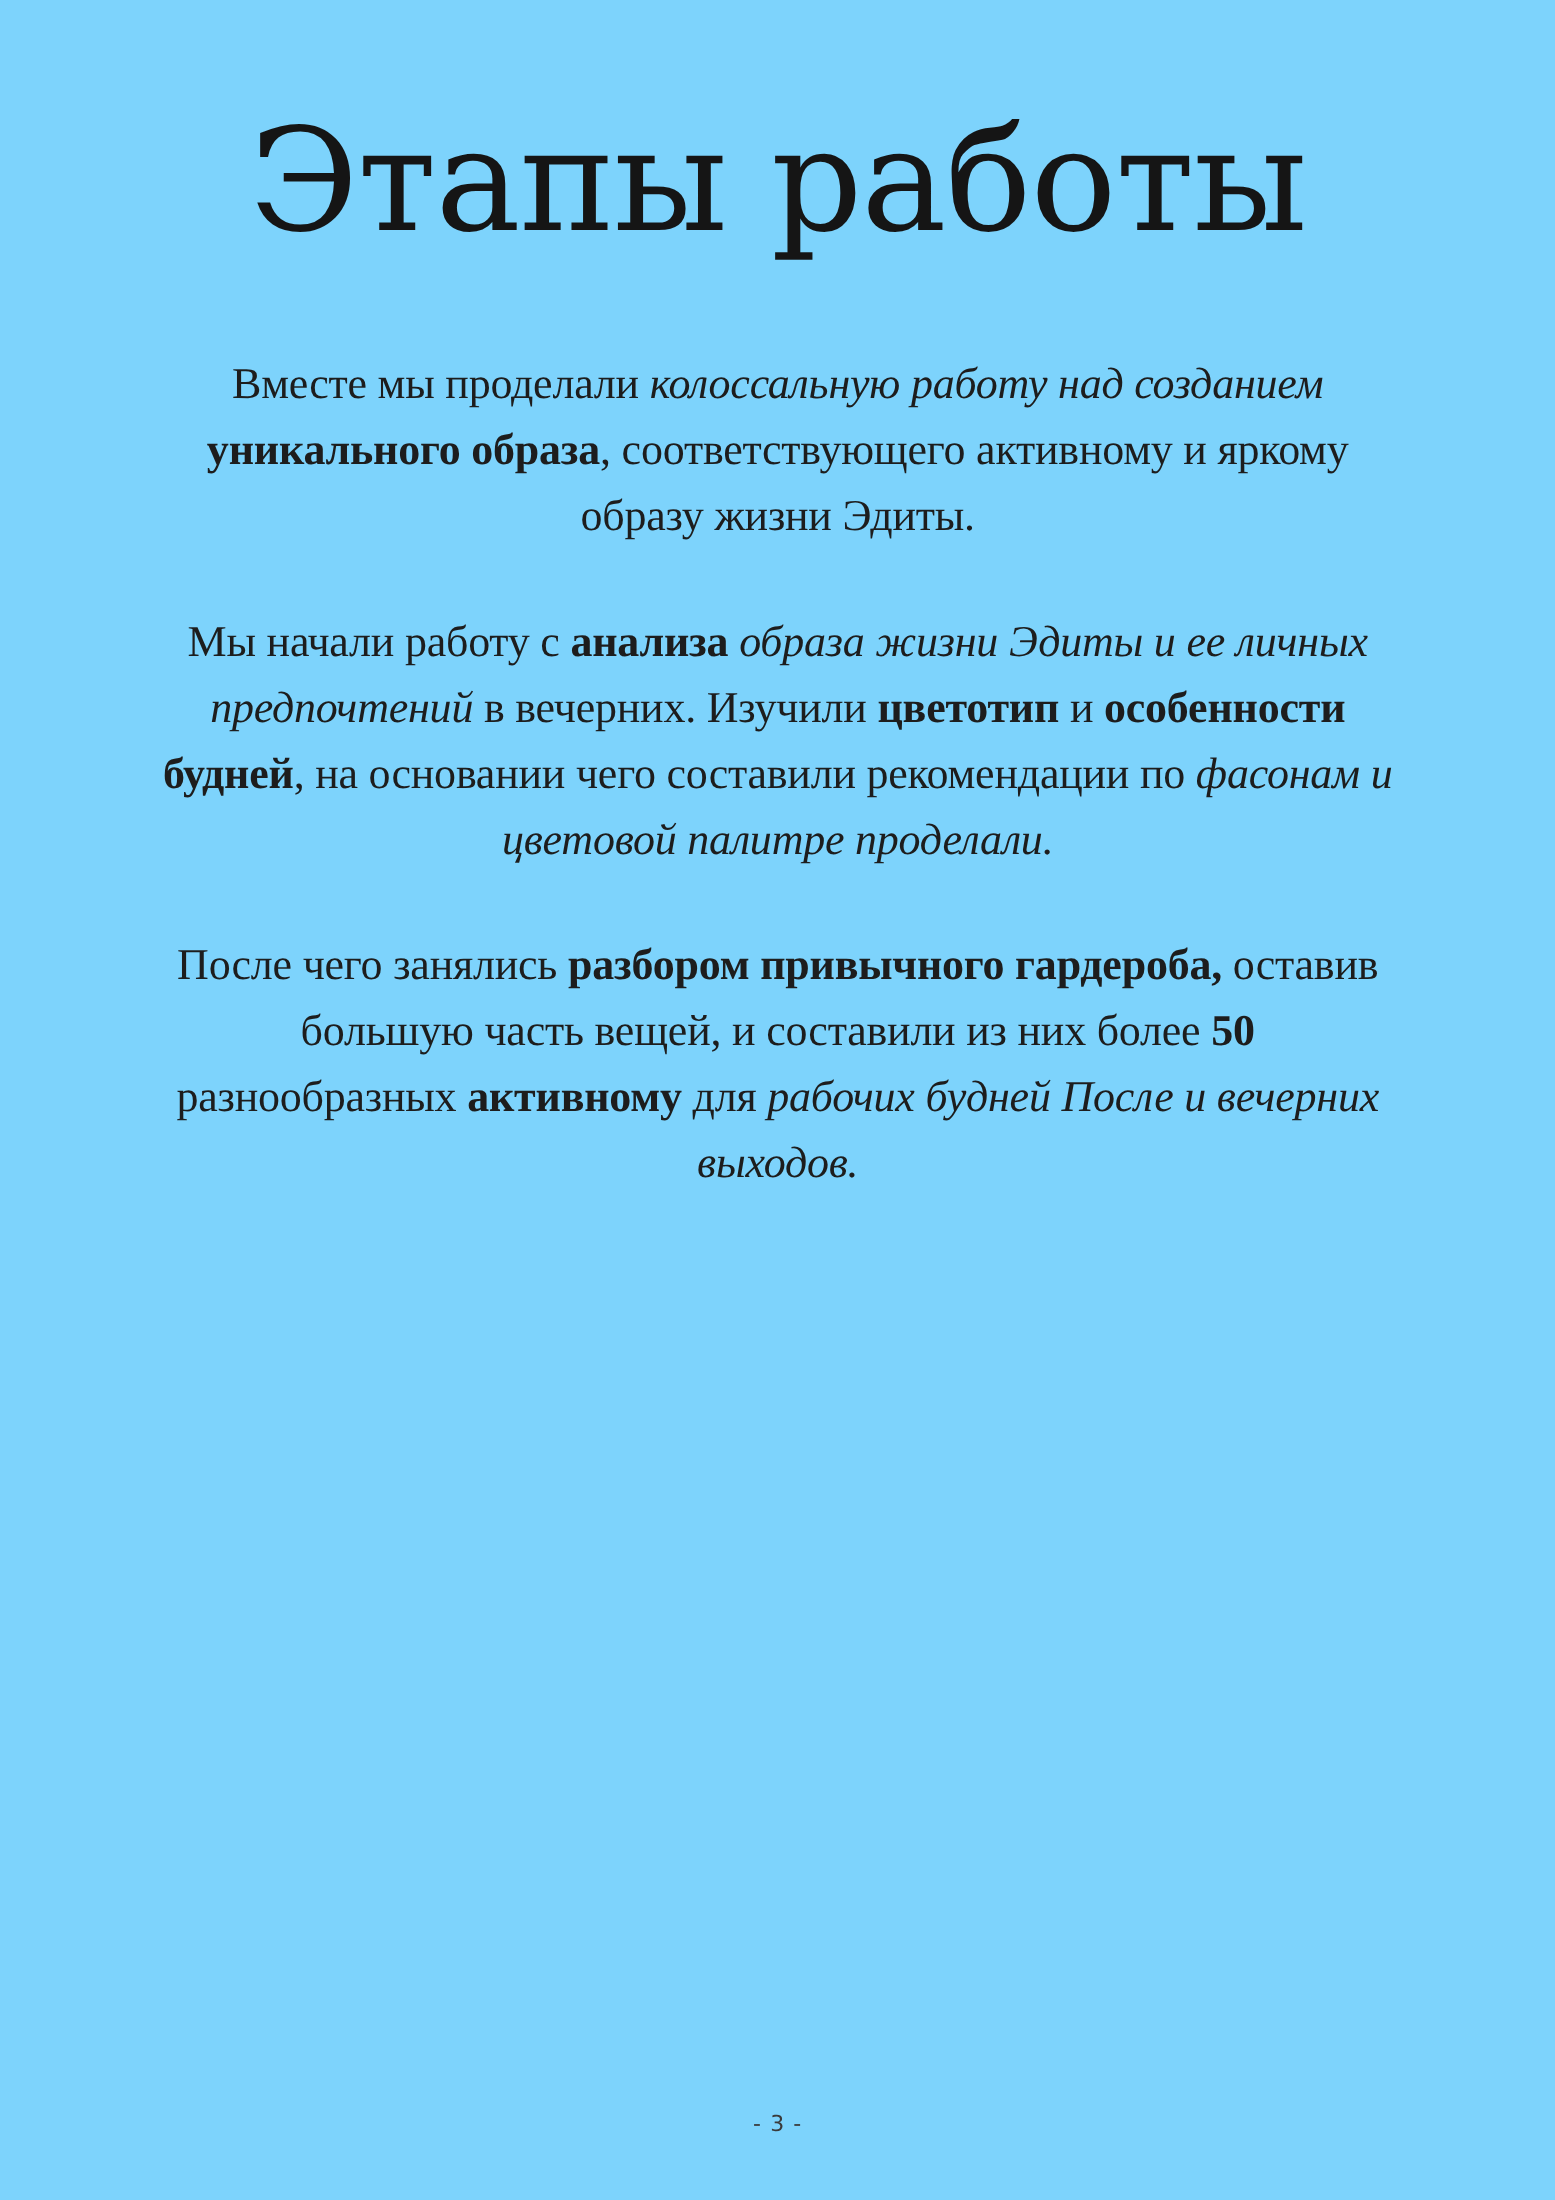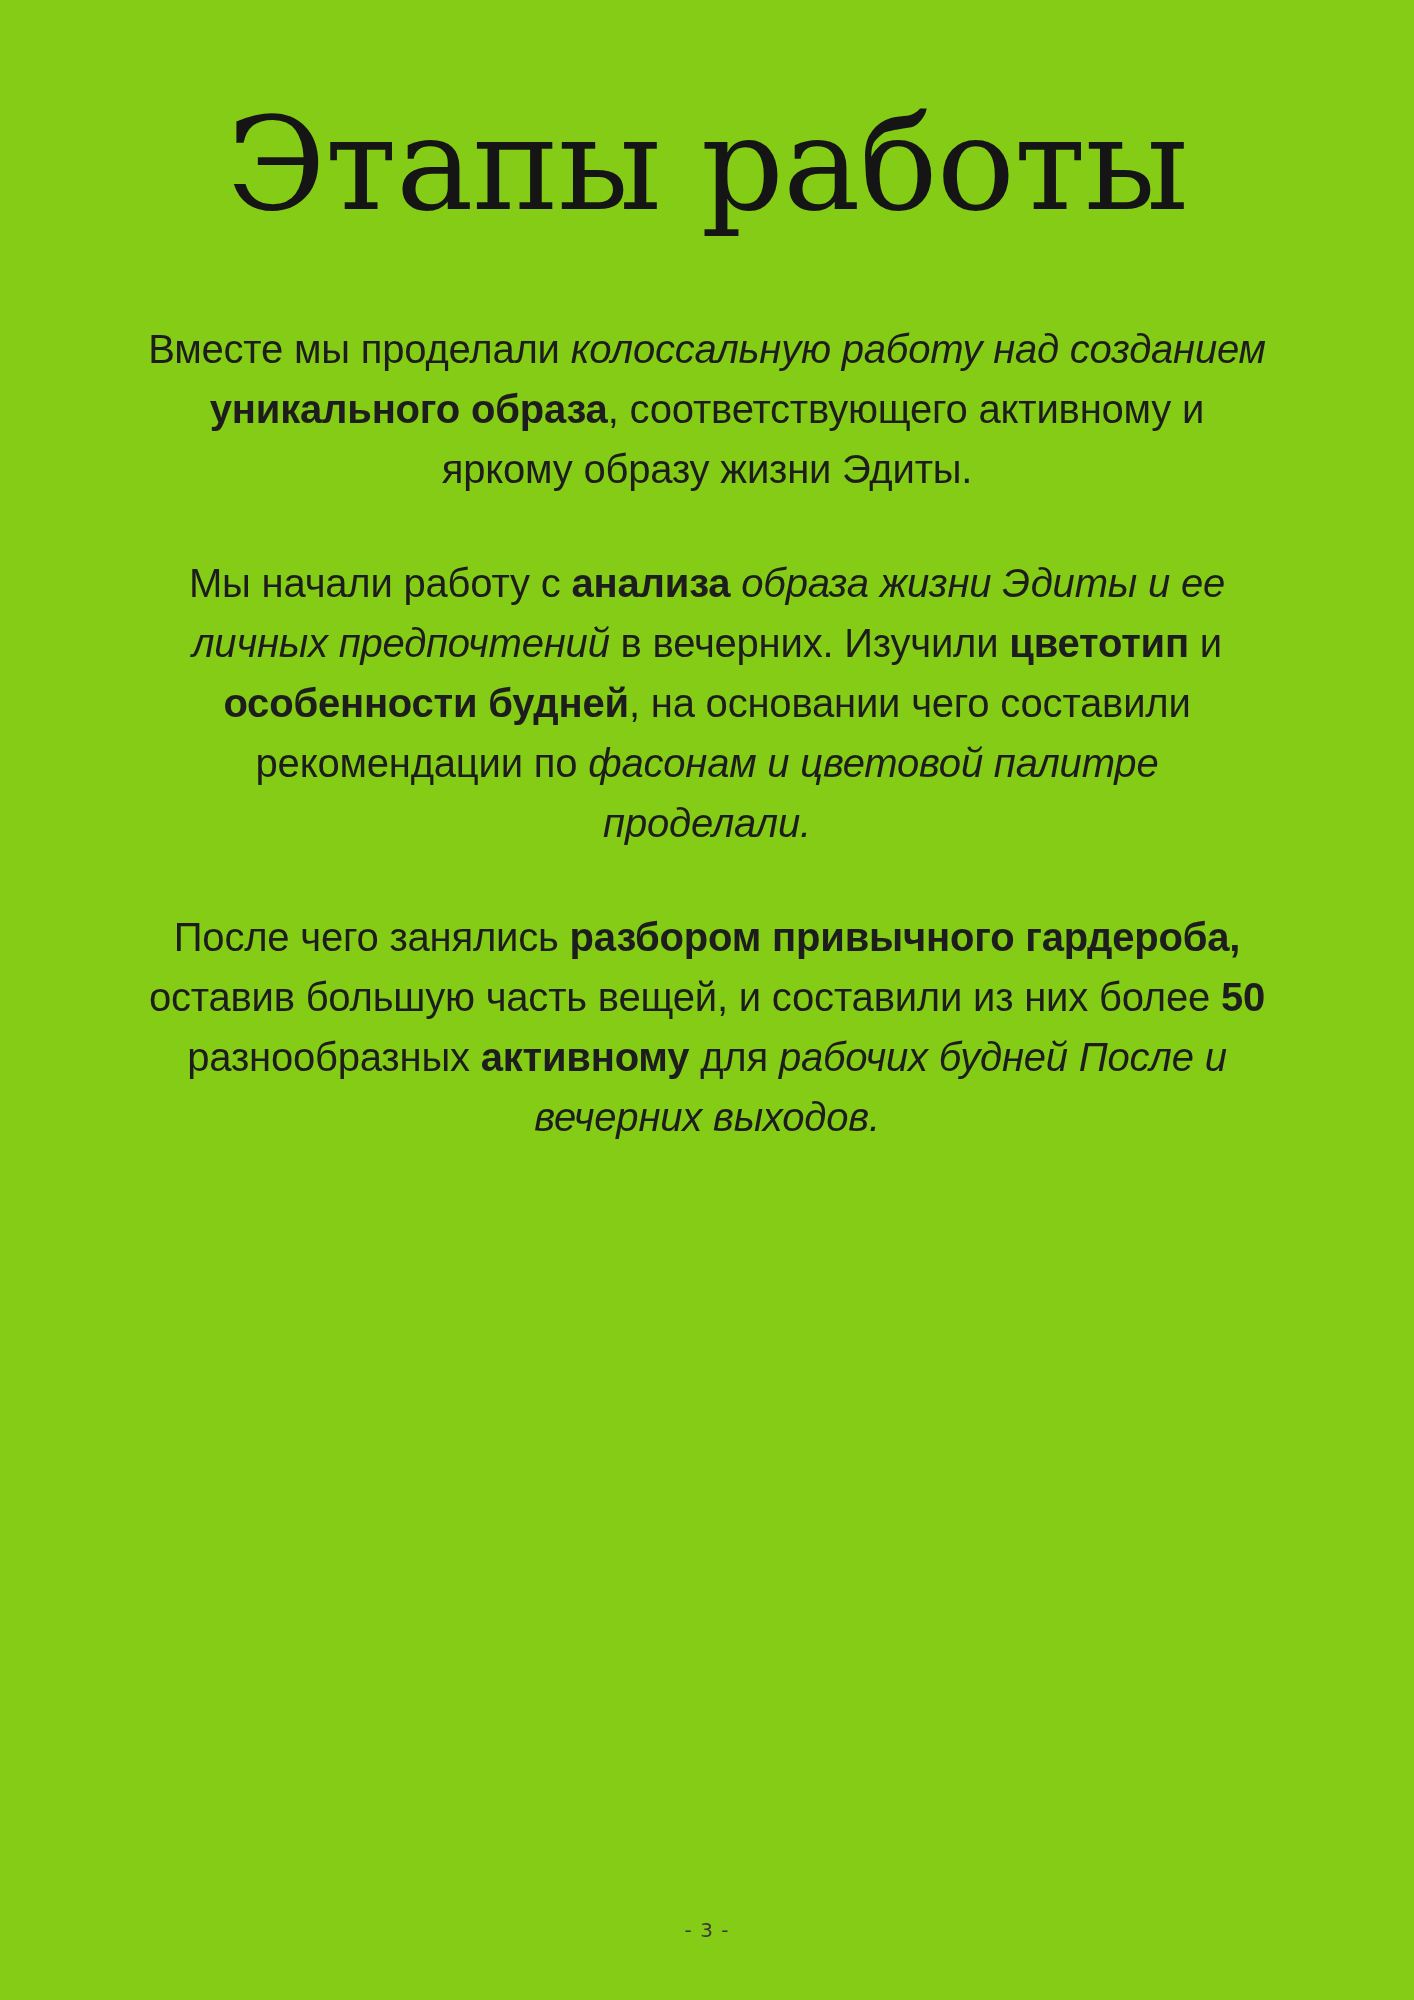--- a/index.html
+++ b/index.html
@@ -14,21 +14,21 @@
     color: #1c1c1c;
     overflow: hidden;
   }
 
   .page {
     position: relative;
     width: 1414px;
     height: 2000px;
     box-sizing: border-box;
     padding: 0;
-    background: #84cc16;
+    background: #7dd3fc;
   }
 
   .title {
     font-family: "DejaVu Serif", serif;
     font-weight: 400;
     font-size: 130px;
     line-height: 1.05;
     letter-spacing: -1px;
     text-align: center;
     color: #151515;
@@ -37,21 +37,21 @@
   }
 
   .content {
     width: 1120px;
     margin: 0 auto;
     padding-top: 86px;
     text-align: center;
   }
 
   .para {
-    font-family: Liberation Sans, sans-serif;
+    font-family: Liberation Serif, serif;
     font-size: 40px;
     line-height: 1.5;
     color: #1d1d1d;
     margin: 0 0 54px 0;
     text-align: center;
     letter-spacing: -0.2px;
   }
 
   .para:last-of-type {
     margin-bottom: 0;

